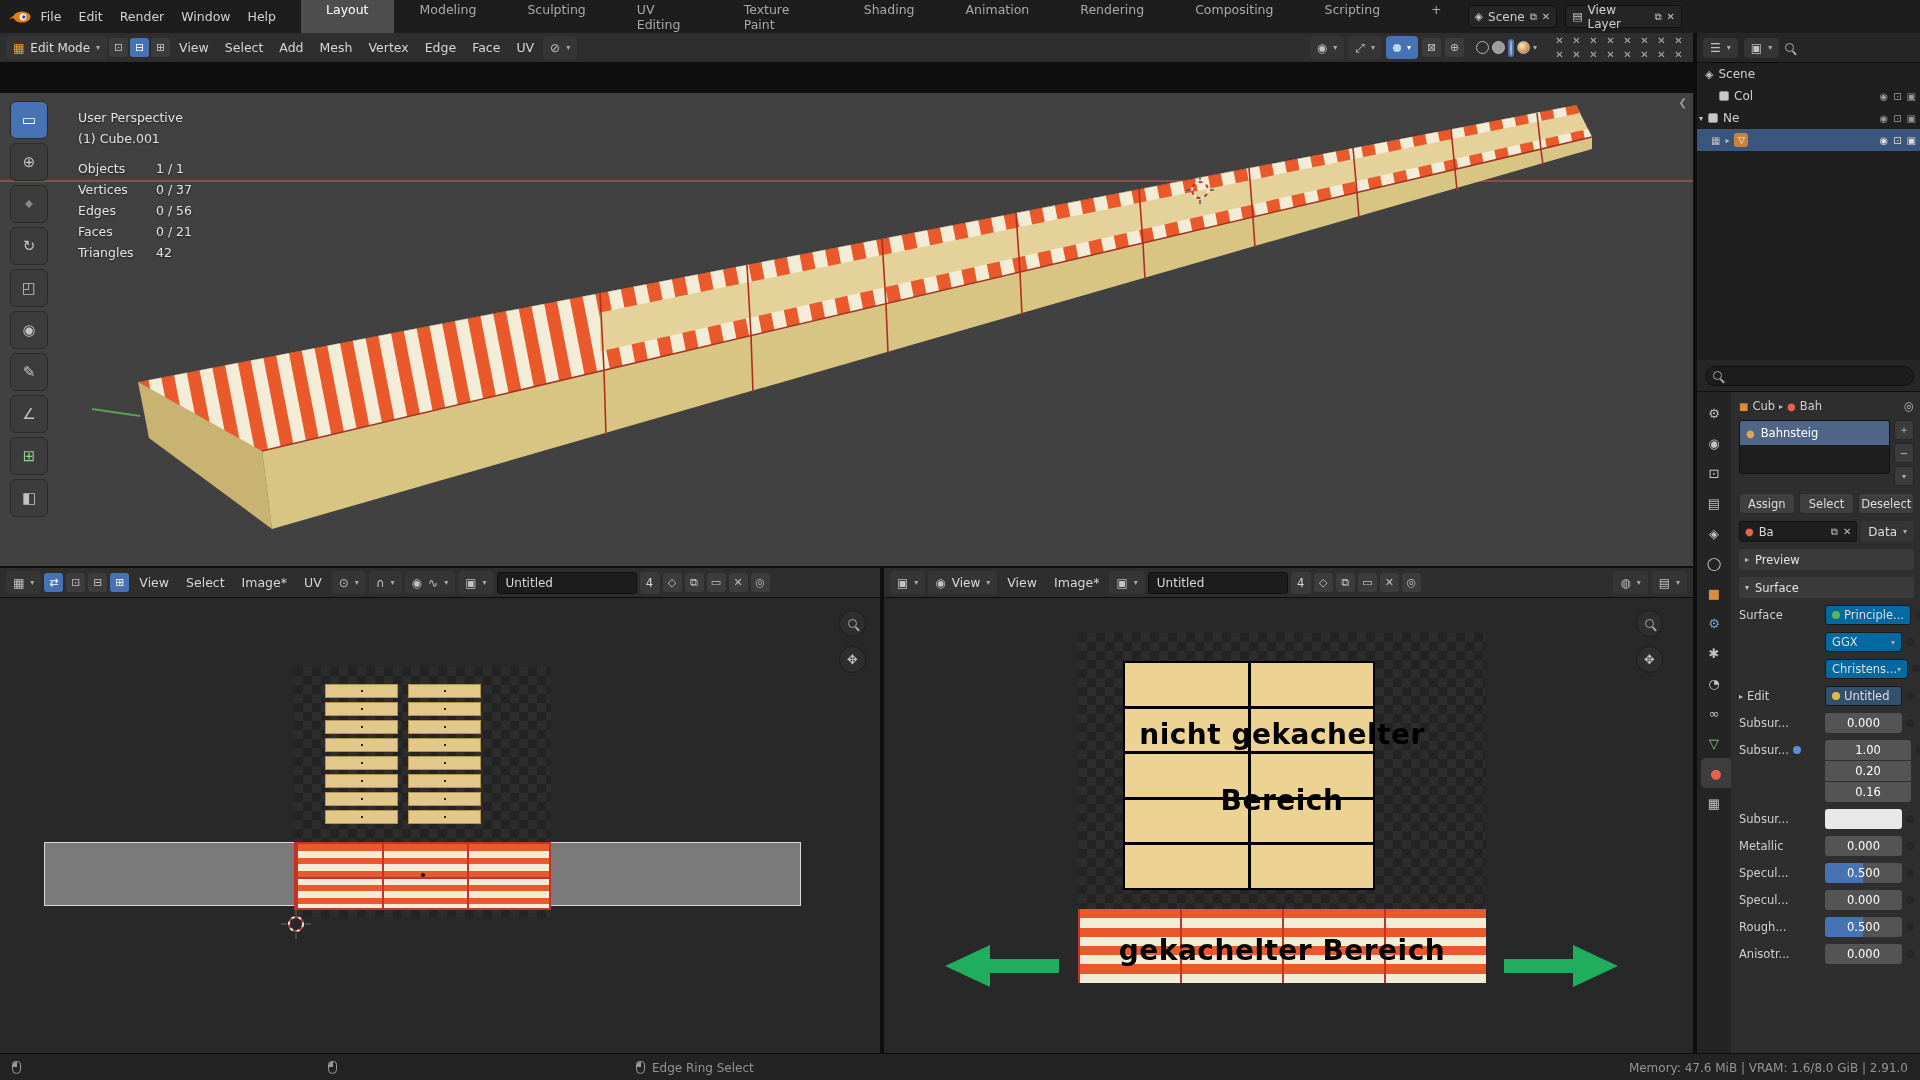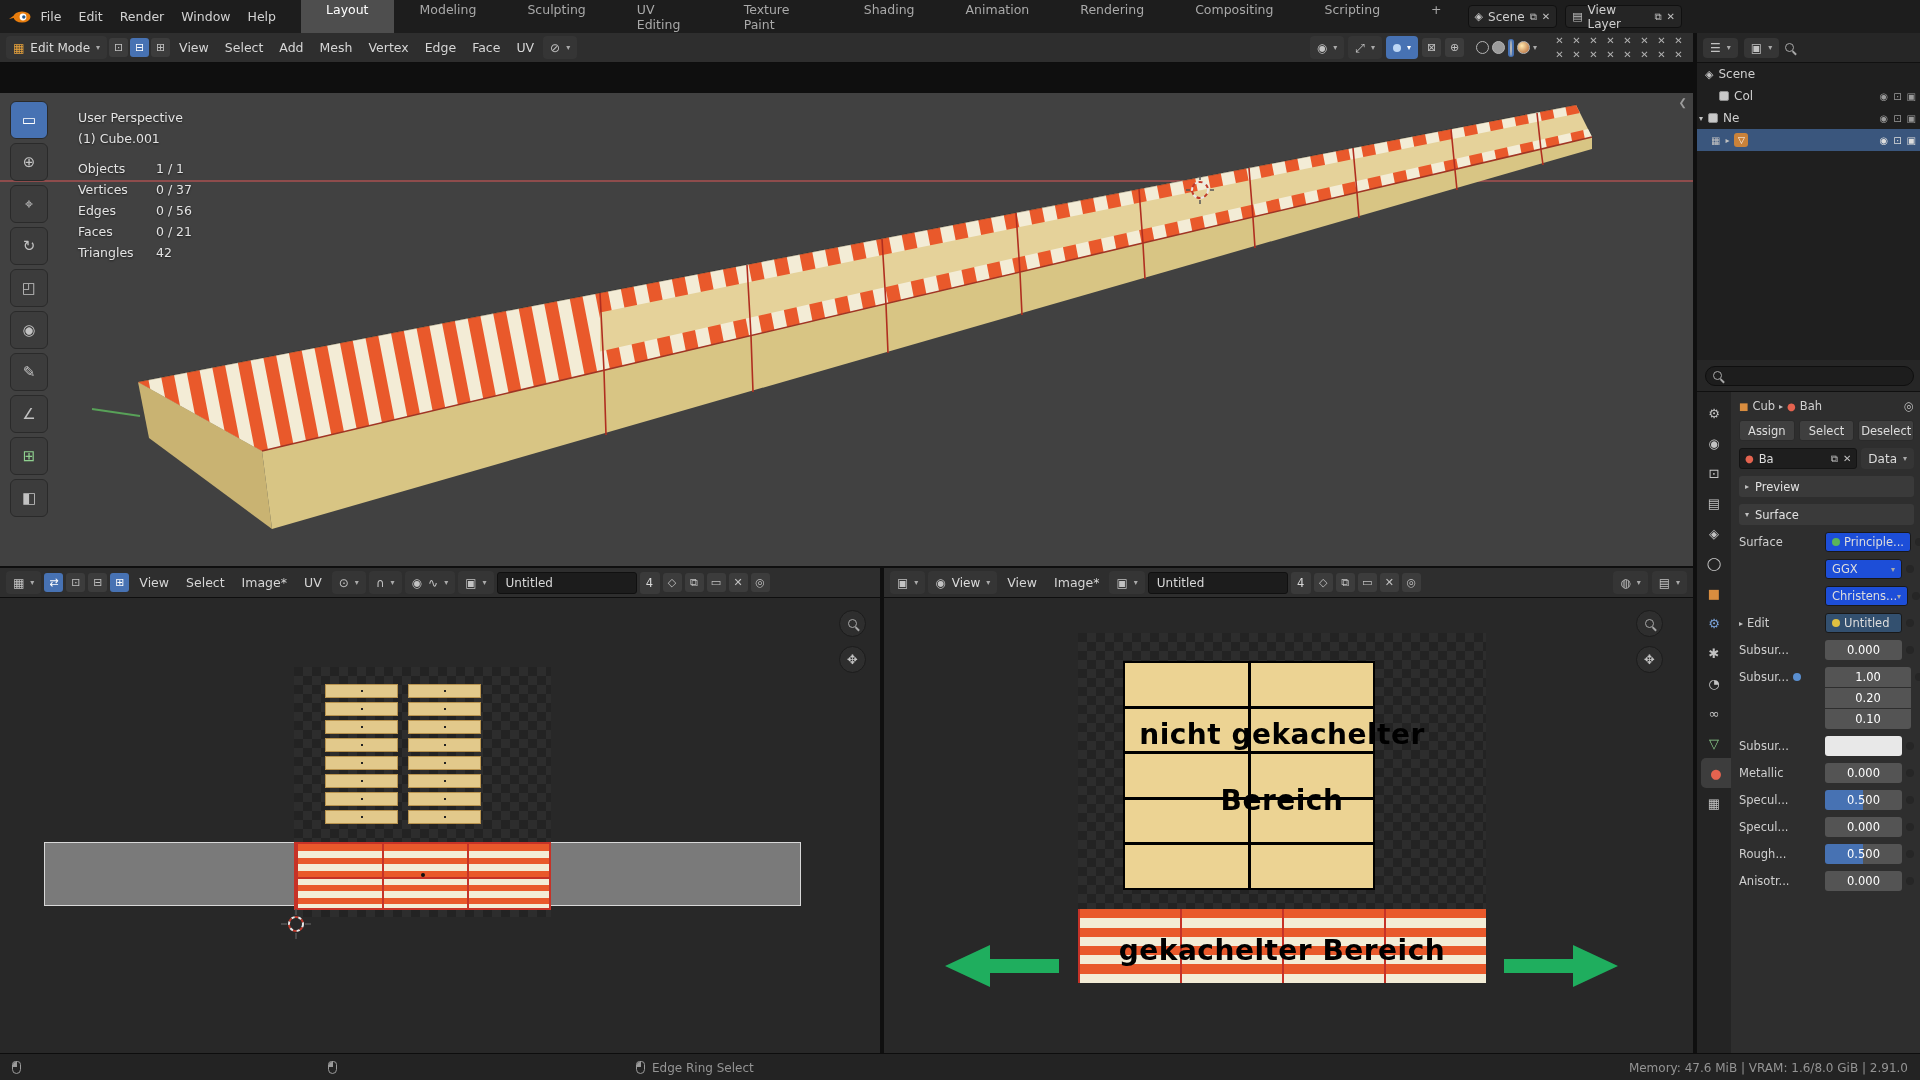--- a/index.html
+++ b/index.html
@@ -94,21 +94,21 @@
   .isearch{width:9px;height:9px;border:1.5px solid #a8a8a8;border-radius:50%;position:relative;display:inline-block}
   .isearch::after{content:"";position:absolute;width:5px;height:1.5px;background:#a8a8a8;transform:rotate(45deg);right:-4px;bottom:-2px}
   .ptabs{position:absolute;left:0;top:32px;bottom:0;width:34px;background:#242424;display:flex;flex-direction:column;align-items:stretch;padding-top:6px}
   .ptab{height:30px;display:flex;align-items:center;justify-content:center;font-size:13px;color:#a5a5a5}
   .ptab.active{background:#3d3d3d;border-radius:5px 0 0 5px;margin-left:4px}
   .pcontent{position:absolute;left:34px;top:32px;right:0;bottom:0;padding:7px 8px;display:flex;flex-direction:column}
   .prow{display:flex;align-items:center;gap:4px;margin-bottom:7px;font-size:11.5px;color:#cfcfcf}
   .plabel{flex:0 0 82px;white-space:nowrap;overflow:hidden}
   .num{width:86px;height:20px;background:#545454;border-radius:3px;display:flex;align-items:center;justify-content:center;color:#fff;font-size:11.5px}
   .num.half{background:linear-gradient(90deg,#4772b3 0 50%,#545454 50%)}
-  .drop{width:86px;height:20px;background:#1d4ed8;border:1px solid #191919;border-radius:3px;display:flex;align-items:center;justify-content:space-between;padding:0 6px;font-size:11.5px;color:#ddd}
+  .drop{width:86px;height:20px;background:#0369a1;border:1px solid #191919;border-radius:3px;display:flex;align-items:center;justify-content:space-between;padding:0 6px;font-size:11.5px;color:#ddd}
   .kdot{width:8px;height:8px;border-radius:50%;background:#262626;flex:0 0 8px}
   .dot{width:8px;height:8px;border-radius:50%;flex:0 0 8px}
   .btn3{flex:1;height:21px;background:#3f3f3f;border:1px solid #2a2a2a;border-radius:3px;display:flex;align-items:center;justify-content:center;font-size:11.5px;color:#ddd}
   .panel-hdr{height:21px;background:#3a3a3a;border-radius:3px;display:flex;align-items:center;gap:6px;padding:0 6px;font-size:11.5px;color:#e2e2e2;margin-bottom:7px}
   .slotlist{flex:1;height:54px;background:#1e1e1e;border:1px solid #141414;border-radius:3px;overflow:hidden}
   .slotrow{height:24px;display:flex;align-items:center;gap:6px;padding:0 6px;font-size:11.5px;color:#fff;background:#4f6587}
   .mini{width:20px;height:20px;background:#3c3c3c;border:1px solid #262626;border-radius:3px;display:flex;align-items:center;justify-content:center;font-size:12px;color:#ccc}
   .dbfield{flex:1;height:21px;background:#1e1e1e;border:1px solid #141414;border-radius:3px;display:flex;align-items:center;gap:5px;padding:0 5px;font-size:11.5px;color:#ddd}
   
   #statusbar{left:0;top:1053px;width:1920px;height:27px;background:#232323;border-top:1px solid #0d0d0d;position:absolute;color:#949494;font-size:12px}
@@ -667,20 +667,39 @@
     <div class="pcontent">
       <div class="prow">
         <i class="g" style="--g:'■';color:#d98d3f;font-size:10px"></i>
         <span>Cub</span>
         <i class="g" style="--g:'▸';font-size:8px"></i>
         <i class="g" style="--g:'●';color:#e4634f;font-size:10px"></i>
         <span>Bah</span>
         <span style="flex:1"></span>
         <i class="g" style="--g:'◎'"></i>
       </div>
+      <div class="prow" style="align-items:stretch">
+        <div class="slotlist">
+          <div class="slotrow">
+            <i class="g" style="--g:'●';color:#e4a24f;font-size:10px"></i>
+            <span>Bahnsteig</span>
+          </div>
+        </div>
+        <div style="display:flex;flex-direction:column;gap:3px">
+          <span class="mini">
+              <i class="g" style="--g:'＋';font-size:10px"></i>
+            </span>
+          <span class="mini">
+              <i class="g" style="--g:'−';font-size:10px"></i>
+            </span>
+          <span class="mini">
+              <i class="caret"></i>
+            </span>
+        </div>
+      </div>
       <div class="prow">
         <span class="btn3">Assign</span>
         <span class="btn3">Select</span>
         <span class="btn3">Deselect</span>
       </div>
       <div class="prow">
         <div class="dbfield">
           <i class="g" style="--g:'●';color:#e4634f;font-size:10px"></i>
           <span>Ba</span>
           <span style="flex:1"></span>
@@ -745,21 +764,21 @@
         <span class="kdot"></span>
       </div>
       <div class="prow" style="align-items:flex-start">
         <span class="plabel row" style="gap:4px;padding-top:3px">
             <span>Subsur...</span>
             <span class="dot" style="background:#5a8fd0"></span>
           </span>
         <span style="display:flex;flex-direction:column;gap:1px">
           <span class="num" style="border-radius:3px 3px 0 0">1.00</span>
           <span class="num" style="border-radius:0">0.20</span>
-          <span class="num" style="border-radius:0 0 3px 3px">0.10</span>
+          <span class="num" style="border-radius:0 0 3px 3px">0.16</span>
         </span>
         <span class="kdot" style="margin-top:6px"></span>
       </div>
       <div class="prow">
         <span class="plabel">Subsur...</span>
         <span class="num" style="background:#e8e8e8"></span>
         <span class="kdot"></span>
       </div>
       <div class="prow">
         <span class="plabel">Metallic</span>

